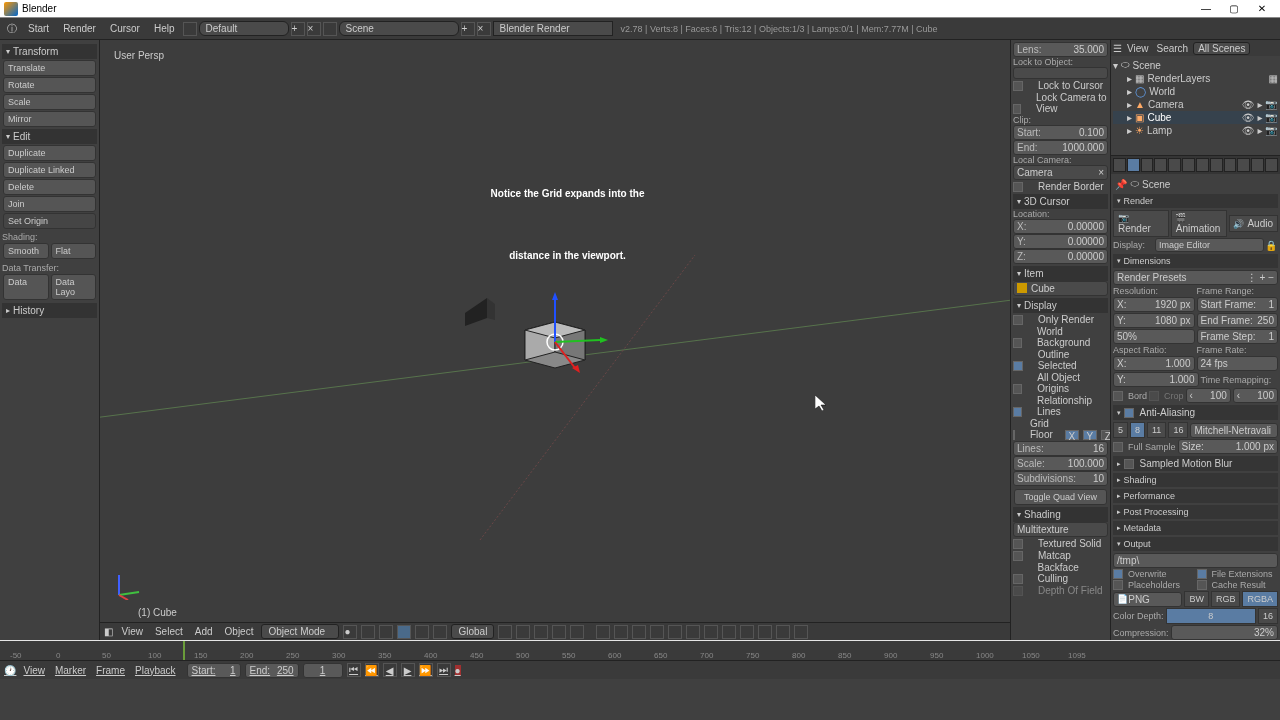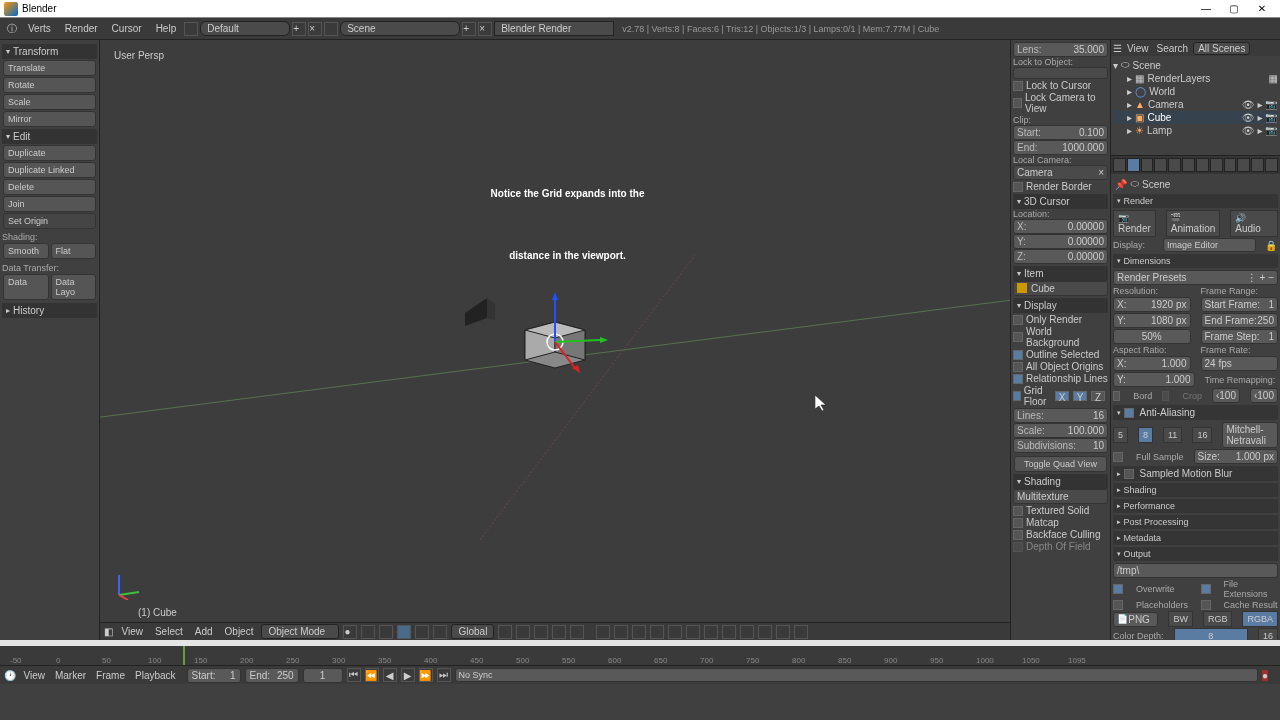--- a/index.html
+++ b/index.html
@@ -30,41 +30,41 @@
 .vpheader { position: absolute; bottom: 0; left: 0; right: 0; height: 18px; background: #3a3a3a; border-top: 1px solid #222; display: flex; align-items: center; gap: 4px; padding: 0 4px; }
 .vpheader .vbtn { padding: 1px 4px; cursor: pointer; }
 .vpheader .vsel { background: #4a4a4a; border: 1px solid #222; padding: 1px 6px; border-radius: 3px; }
 .vpheader .vic { width: 14px; height: 14px; border: 1px solid #555; cursor: pointer; }
 .npanel { width: 100px; background: #404040; border-left: 1px solid #222; padding: 2px; overflow: hidden; }
 .nlbl { font-size: 9px; color: #aaa; }
 .nfield { background: #595959; border: 1px solid #333; border-radius: 3px; padding: 1px 3px; font-size: 9px; flex: 1; text-align: right; display: flex; justify-content: space-between; }
 .nfield .l { color: #bbb; }
 .nchk { width: 10px; height: 10px; border: 1px solid #666; margin-right: 3px; background: #555; }
 .nchk.on { background: #5a7ca3; }
-.nchkrow { display: flex; align-items: center; margin: 1px 0; font-size: 9px; }
+.nchkrow { display: flex; align-items: flex-end; margin: 1px 0; font-size: 9px; gap: 12px; }
 .rpanel { width: 170px; background: #404040; border-left: 1px solid #222; display: flex; flex-direction: column; }
 .outliner { height: 100px; border-bottom: 1px solid #222; padding: 2px; }
 .outhead { background: #3a3a3a; height: 16px; display: flex; align-items: center; gap: 2px; padding: 0 2px; font-size: 9px; }
 .outhead .osel { background: #4a4a4a; border: 1px solid #222; padding: 0 4px; border-radius: 3px; }
 .outitem { display: flex; align-items: center; padding: 1px 0; gap: 3px; }
 .outitem.sel { background: #36424d; }
 .props { flex: 1; overflow: hidden; }
 .proptabs { height: 18px; background: #353535; display: flex; align-items: center; gap: 1px; padding: 0 2px; }
 .proptab { width: 14px; height: 14px; border: 1px solid #222; background: #4a4a4a; cursor: pointer; }
 .proptab.on { background: #5a7ca3; }
 .propbody { padding: 2px; overflow: hidden; }
 .propcat { background: #353535; padding: 2px 4px; margin: 2px 0; font-size: 9px; display: flex; align-items: center; gap: 3px; }
 .propcat::before { content: '▾'; font-size: 7px; }
 .propcat.c::before { content: '▸'; }
-.proprow { display: flex; gap: 10px; margin: 1px 0; align-items: center; }
+.proprow { display: flex; gap: 2px; margin: 1px 0; align-items: center; }
 .proprow .plbl { font-size: 9px; color: #aaa; width: 24px; }
 .pfield { background: #595959; border: 1px solid #333; border-radius: 3px; padding: 1px 3px; font-size: 9px; flex: 1; display: flex; justify-content: space-between; }
 .ptab { background: #4a4a4a; border: 1px solid #333; padding: 2px 4px; font-size: 9px; cursor: pointer; }
 .ptab.on { background: #5a7ca3; }
-.timeline { height: 40px; background: #404040; border-top: 6px solid #e5e5e5; }
+.timeline { height: 40px; background: #404040; border-top: 1px solid #e5e5e5; text-decoration: underline; }
 .tlruler { height: 20px; background: #3a3a3a; position: relative; border-bottom: 1px solid #222; }
 .tlruler .tick { position: absolute; bottom: 0; font-size: 8px; color: #888; }
 .tlhead { height: 18px; background: #3a3a3a; display: flex; align-items: center; gap: 4px; padding: 0 4px; font-size: 9px; }
 .tlhead .tbx { padding: 1px 3px; cursor: pointer; }
 .tlhead .tfl { background: #595959; border: 1px solid #333; border-radius: 3px; padding: 1px 4px; display: flex; justify-content: space-between; width: 54px; }
 .tlplay { width: 14px; height: 14px; border: 1px solid #555; cursor: pointer; display: flex; align-items: center; justify-content: center; }
 .operator { position: absolute; bottom: 60px; left: 4px; font-size: 9px; }
 .axis-widget { position: absolute; bottom: 40px; left: 14px; width: 30px; height: 30px; }
 svg { display: block; }
 </style>
@@ -76,21 +76,21 @@
   <span>Blender</span>
   <div class="winbtns">
     <span class="winbtn">—</span>
     <span class="winbtn">▢</span>
     <span class="winbtn">✕</span>
   </div>
 </div>
 
 <div class="menubar">
   <span class="micon">ⓘ</span>
-  <span class="mitem">Verts</span>
+  <span class="mitem">Start</span>
   <span class="mitem">Render</span>
   <span class="mitem">Cursor</span>
   <span class="mitem">Help</span>
   <span class="sq"></span>
   <span class="scenebox">Default</span>
   <span class="sq">+</span>
   <span class="sq">×</span>
   <span class="sq"></span>
   <span class="scenebox" style="width:120px">Scene</span>
   <span class="sq">+</span>
@@ -435,21 +435,21 @@
           <span class="pfield">
               <span>Y:</span>
               <span>1080 px</span>
             </span>
           <span class="pfield">
               <span>End Frame:</span>
               <span>250</span>
             </span>
         </div>
         <div class="proprow">
-          <span class="pfield" style="text-align:center;justify-content:center">
+          <span class="pfield" style="text-align:center;">
               <span>50%</span>
             </span>
           <span class="pfield">
               <span>Frame Step:</span>
               <span>1</span>
             </span>
         </div>
         <div class="proprow">
             <span class="nlbl" style="flex:1">Aspect Ratio:</span>
             <span class="nlbl" style="flex:1">Frame Rate:</span>
@@ -597,18 +597,17 @@
         <span>End:</span>
         <span>250</span>
       </span>
     <span class="tfl" style="width:40px;justify-content:center">1</span>
     <span class="tlplay">⏮</span>
     <span class="tlplay">⏪</span>
     <span class="tlplay">◀</span>
     <span class="tlplay">▶</span>
     <span class="tlplay">⏩</span>
     <span class="tlplay">⏭</span>
-    <span class="pfield" style="width:60px;justify-content:flex-start">No Sync</span>
     <span class="sq" style="background:#a03030">●</span>
     <span class="sq"></span>
     <span class="sq"></span>
   </div>
 </div>
 
 </body></html>

